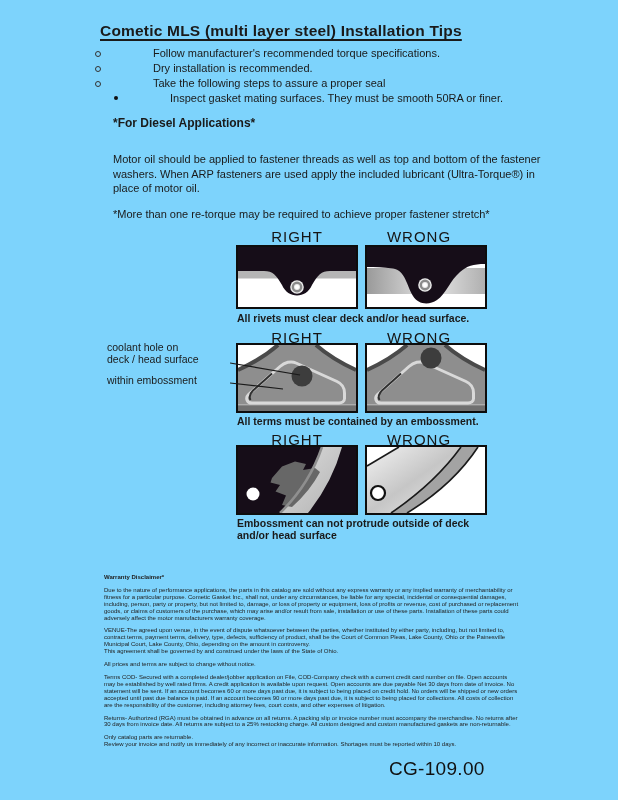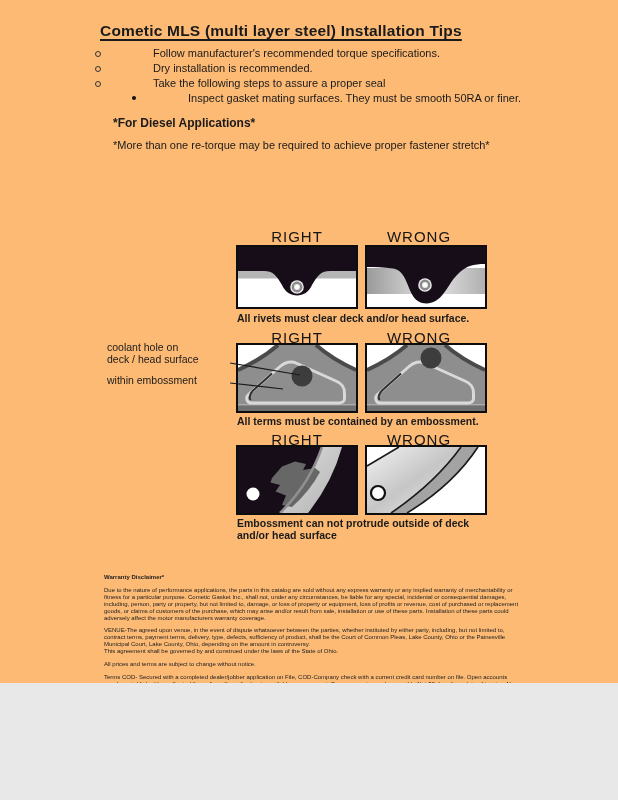--- a/index.html
+++ b/index.html
@@ -1,32 +1,32 @@
 <!DOCTYPE html>
 <html><head>
 <meta charset="utf-8">
 <style>
   html,body{margin:0;padding:0;background:#e8e8e8;}
-  .page{position:relative;width:618px;height:683px;background:#fdba74;overflow:hidden;
+  .page{position:relative;width:618px;height:800px;background:#7dd3fc;overflow:hidden;
         font-family:"Liberation Sans","DejaVu Sans",sans-serif;color:#1a1a1a;}
   
   .title{position:absolute;left:100px;top:22px;font-size:15.5px;font-weight:bold;
          text-decoration:underline;text-decoration-thickness:1.5px;text-underline-offset:3px;
          letter-spacing:.2px;margin:0;}
   .bullets{position:absolute;left:95px;top:46px;margin:0;padding:0;list-style:none;
            font-size:11px;line-height:15px;}
   .bullets li{display:flex;align-items:flex-start;gap:48px;}
-  .bullets li.sub{margin-left:37px;justify-content:center;}
+  .bullets li.sub{margin-left:19px;justify-content:center;}
   .dotO{flex:0 0 auto;width:4px;height:4px;border:1px solid #333;border-radius:50%;
         margin:5px 4px 0 0;}
   .dotF{flex:0 0 auto;width:4px;height:4px;background:#111;border-radius:50%;
         margin:5px 4px 0 0;}
   
   .diesel{position:absolute;left:113px;top:116px;width:436px;font-size:11px;line-height:14.8px;}
-  .diesel h2{font-size:12px;font-weight:bold;margin:0 0 7px 0;}
+  .diesel h2{font-size:12px;font-weight:bold;margin:0 0 21px 0;}
   .diesel p{margin:0 0 11px 0;}
   .diesel p.note{margin:0;}
   
   .figures{position:absolute;left:236px;top:228px;width:251px;height:315px;}
   .lblrow{position:absolute;left:0;width:251px;display:flex;}
   .lbl{width:122px;text-align:center;font-size:15px;letter-spacing:1px;color:#151515;}
   .boxrow{position:absolute;left:0;display:flex;gap:7px;}
   .fig{display:block;}
   .cap{position:absolute;left:1px;width:256px;font-size:10.5px;font-weight:bold;line-height:11.5px;}
   
@@ -63,20 +63,21 @@
         <span>Take the following steps to assure a proper seal</span>
       </li>
     <li class="sub">
         <span class="dotF"></span>
         <span>Inspect gasket mating surfaces.  They must be smooth 50RA or finer.</span>
       </li>
   </ul>
 
   <div class="diesel">
     <h2>*For Diesel Applications*</h2>
+    <p>Motor oil should be applied to fastener threads as well as top and bottom of the fastener washers. When ARP fasteners are used apply the included lubricant (Ultra-Torque®) in place of motor oil.</p>
     <p class="note">*More than one re-torque may be required to achieve proper fastener stretch*</p>
   </div>
 
   <div class="figures">
 
     <div class="lblrow" style="top:0px">
       <div class="lbl">RIGHT</div>
       <div class="lbl">WRONG</div>
     </div>
     <div class="boxrow" style="top:17px">

